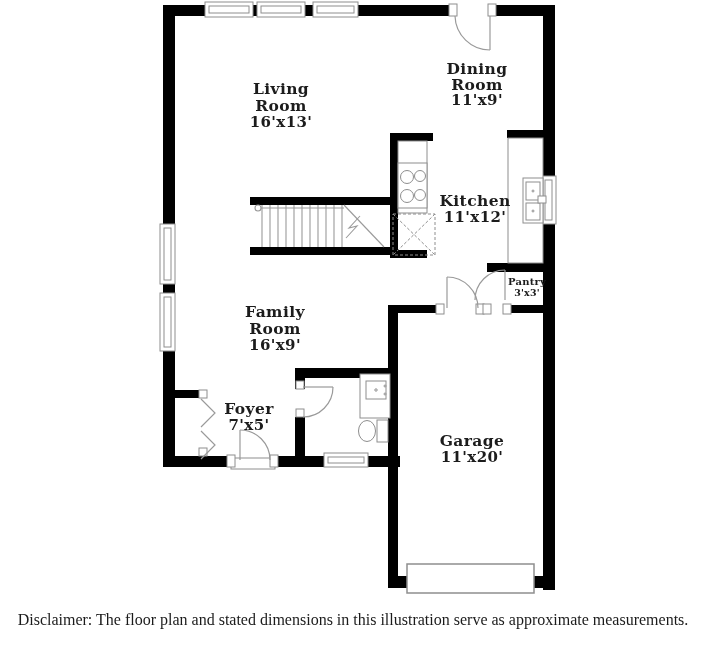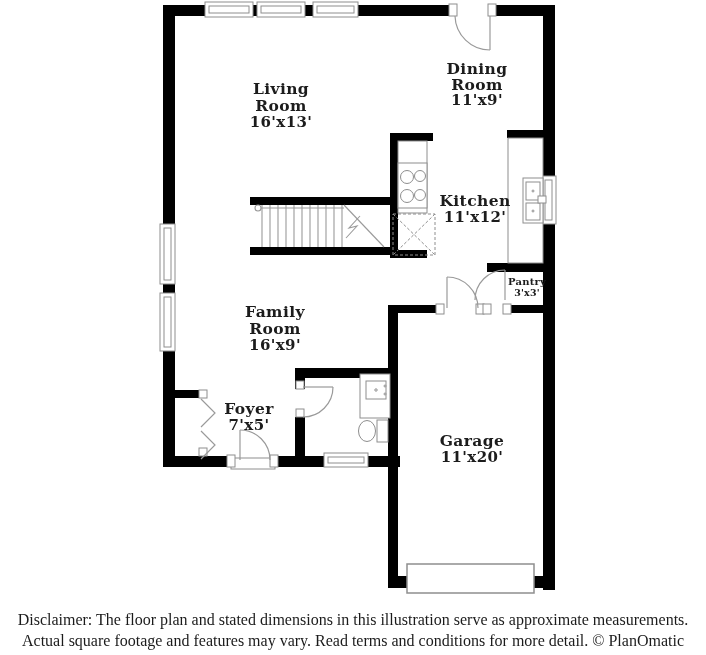--- a/index.html
+++ b/index.html
@@ -221,16 +221,15 @@
       <g>
         <text class="room-name" x="472" y="446">Garage</text>
         <text class="room-dims" x="472" y="462">11'x20'</text>
       </g>
     </g>
   </svg>
 
   
   <div class="footer">
     <div>Disclaimer: The floor plan and stated dimensions in this illustration serve as approximate measurements.</div>
-    <div>Actual square footage and features may vary. Read terms and conditions for more detail. © PlanOmatic</div>
   </div>
 
 </div>
 
 </body></html>

